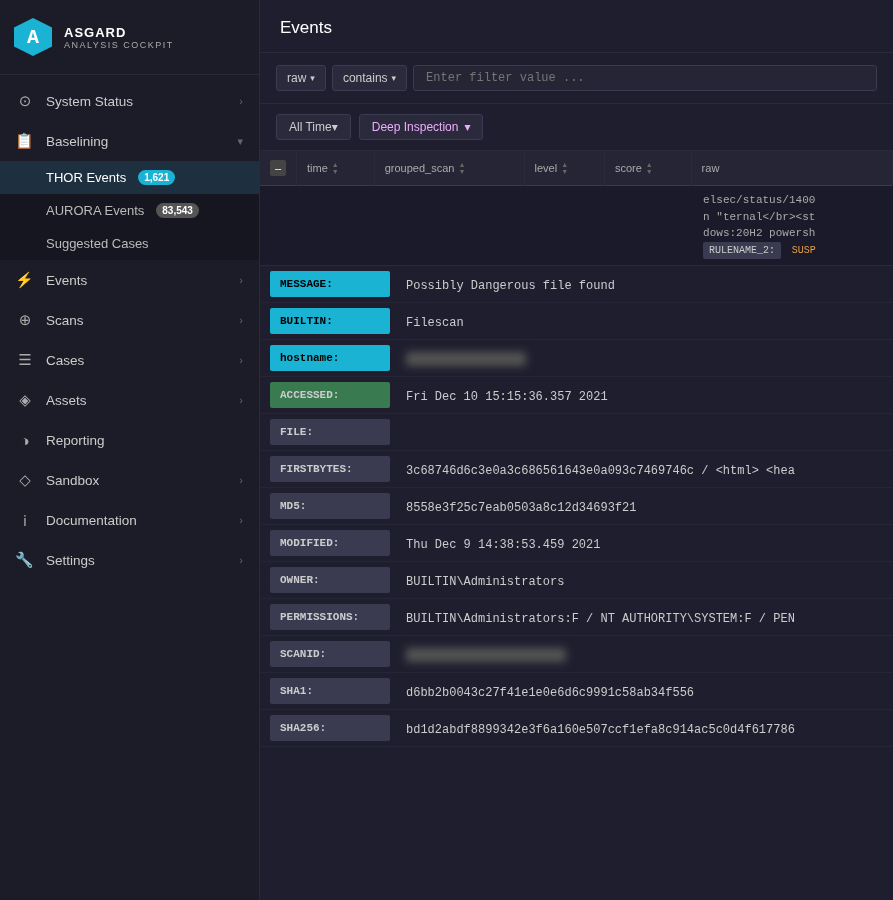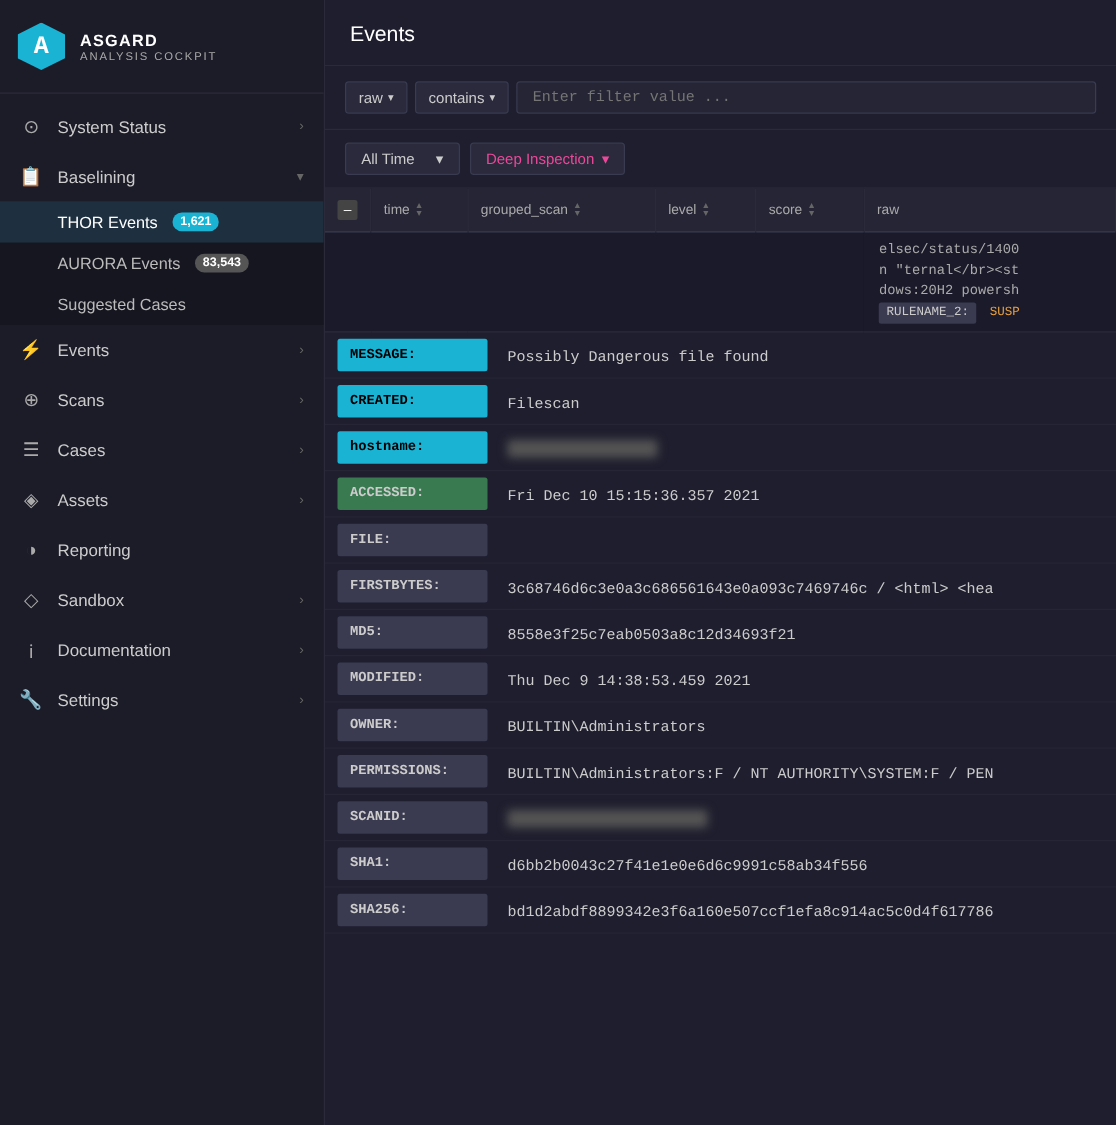--- a/index.html
+++ b/index.html
@@ -217,27 +217,27 @@
       background: #2a2a3c;
       border: 1px solid #3a3a50;
       color: #ccc;
       padding: 5px 12px;
       border-radius: 3px;
       font-size: 12px;
       font-family: sans-serif;
       cursor: pointer;
       display: flex;
       align-items: center;
-      gap: 17px;
+      gap: 0;
     }
 
     .inspection-select {
       background: #2a2a3c;
       border: 1px solid #3a3a50;
-      color: #ec4899;
+      color: #f0abfc;
       padding: 5px 12px;
       border-radius: 3px;
       font-size: 12px;
       font-family: sans-serif;
       cursor: pointer;
       display: flex;
       align-items: center;
       gap: 6px;
     }
 
@@ -594,21 +594,21 @@
         </tr>
       </tbody>
     </table>
 
     <div id="detail-rows-container">
         <div class="detail-row">
           <span class="detail-label label-teal">MESSAGE:</span>
           <span class="detail-value">Possibly Dangerous file found</span>
         </div>
         <div class="detail-row">
-          <span class="detail-label label-teal">CREATED:</span>
+          <span class="detail-label label-teal">BUILTIN:</span>
           <span class="detail-value">Filescan</span>
         </div>
         <div class="detail-row">
           <span class="detail-label label-teal">hostname:</span>
           <span class="detail-value"><span class="hostname-blur"></span></span>
         </div>
         <div class="detail-row">
           <span class="detail-label label-green">ACCESSED:</span>
           <span class="detail-value">Fri Dec 10 15:15:36.357 2021</span>
         </div>

